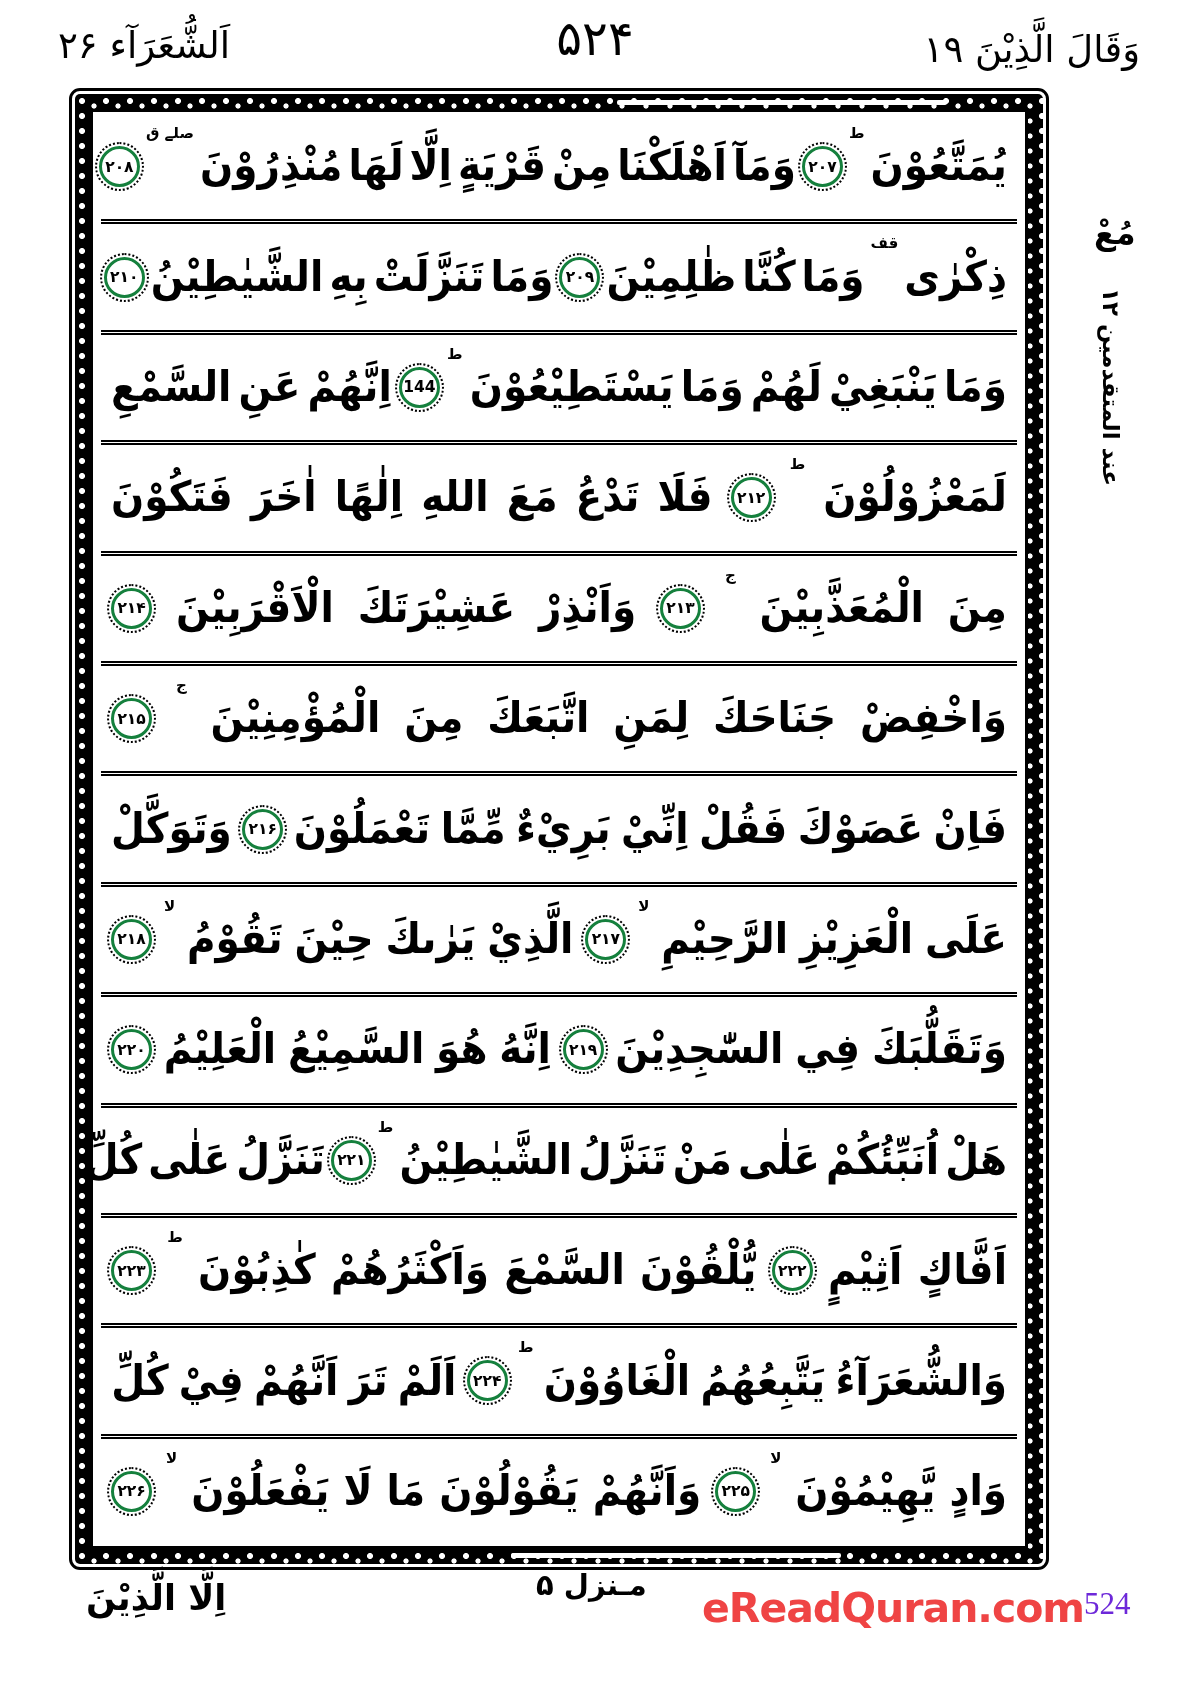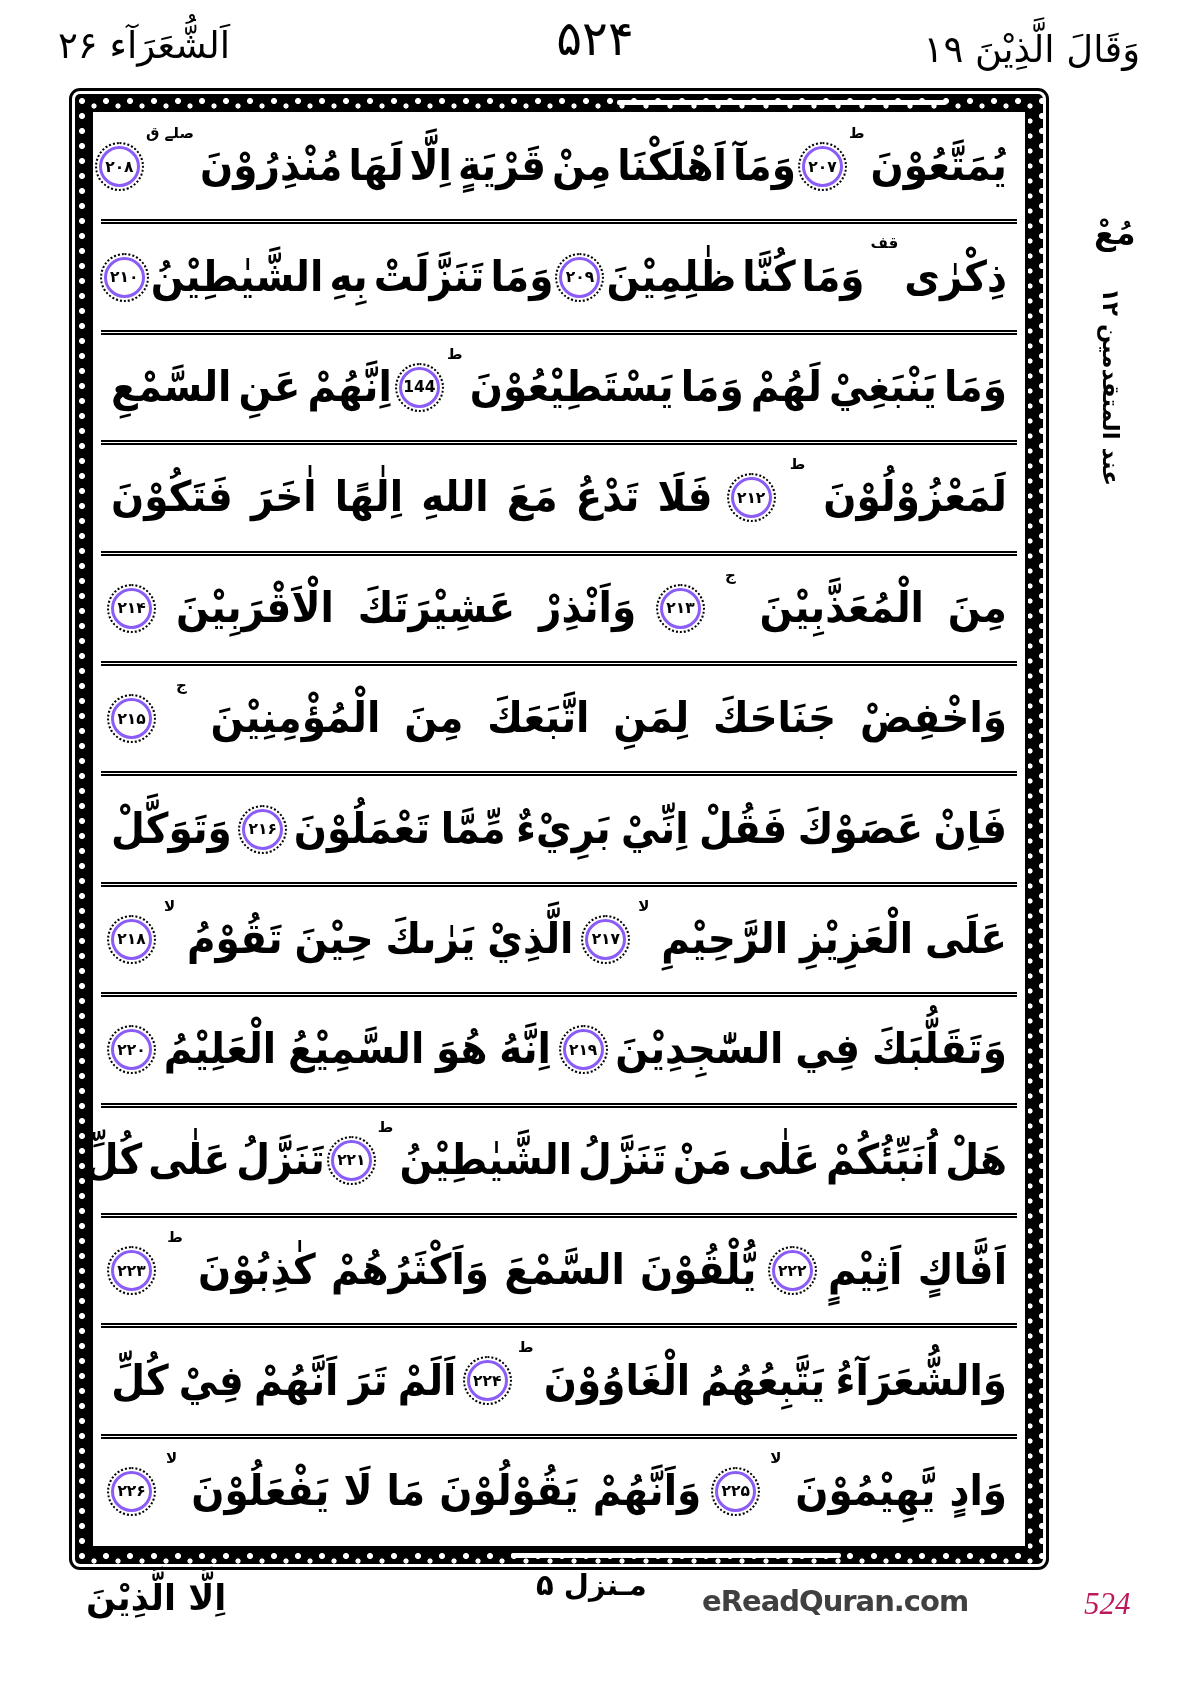--- a/index.html
+++ b/index.html
@@ -44,44 +44,43 @@
   .word{
     font-size:39px;font-weight:bold;white-space:nowrap;line-height:1.1;
     transform:scaleY(1.08);
   }
   .stop-mark{
     font-size:15px;font-weight:bold;align-self:flex-start;
     margin-top:10px;white-space:nowrap;
   }
   .rosette{
     flex:0 0 auto;width:41px;height:41px;box-sizing:border-box;
-    border:3px solid #8b5cf6;border-radius:50%;
+    border:3px solid #15803d;border-radius:50%;
     outline:2px dotted #000;outline-offset:2px;
     display:flex;align-items:center;justify-content:center;
     font-size:15.5px;font-weight:bold;background:#fff;
   }
 
   
   .ruku-word{position:absolute;left:1094px;top:204px;font-size:32px;font-weight:bold;margin-top:10px;}
   .ruku-note{
     position:absolute;left:1098px;top:296px;height:190px;
     writing-mode:vertical-rl;font-size:23px;font-weight:bold;white-space:nowrap;
   }
 
   
   .ftr-catchword{position:absolute;left:86px;top:1578px;font-size:35px;font-weight:bold;}
   .ftr-manzil{position:absolute;left:536px;top:1568px;font-size:29px;font-weight:bold;}
   .ftr-watermark{
-    position:absolute;left:702px;top:1584px;font-size:29px;font-weight:bold;
-    color:#404040;letter-spacing:-1px;
+    position:absolute;left:702px;top:1584px;font-size:41px;font-weight:bold;
+    color:#ef4444;letter-spacing:-1px;
   }
   .ftr-pagenum{
-    position:absolute;left:1084px;top:1586px;font-size:31px;color:#be185d;
+    position:absolute;left:1084px;top:1586px;font-size:31px;color:#6d28d9;
     font-family:"Liberation Serif","DejaVu Serif",serif;
-    font-style:italic;
   }
 </style>
 </head>
 <body>
 
 <div class="hdr hdr-surah arabic">اَلشُّعَرَآء ۲۶</div>
 <div class="hdr hdr-page arabic">۵۲۴</div>
 <div class="hdr hdr-juz arabic">وَقَالَ الَّذِيْنَ ۱۹</div>
 
 <div class="frame">

